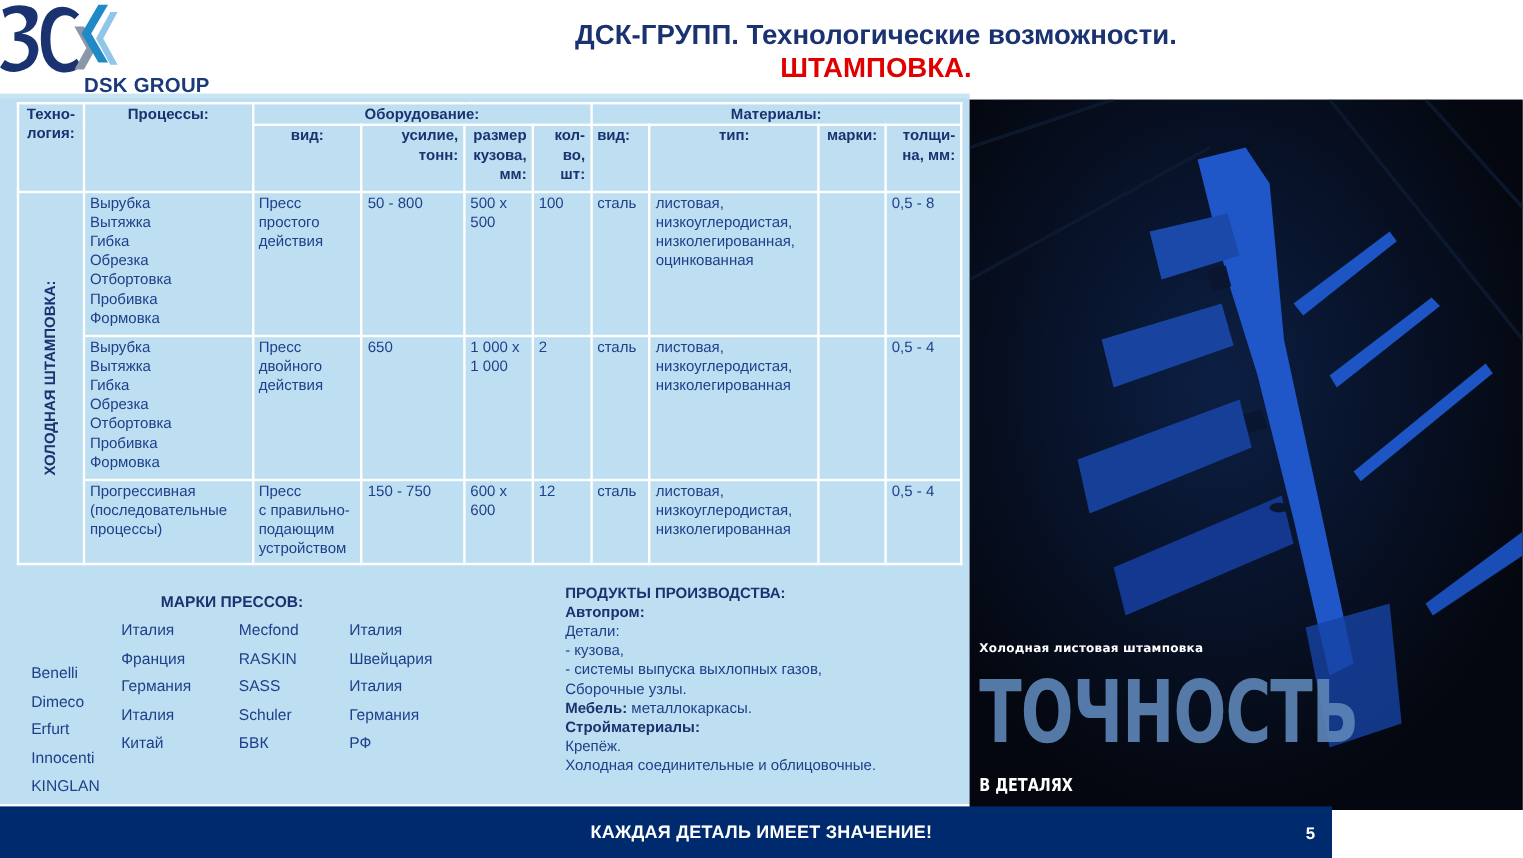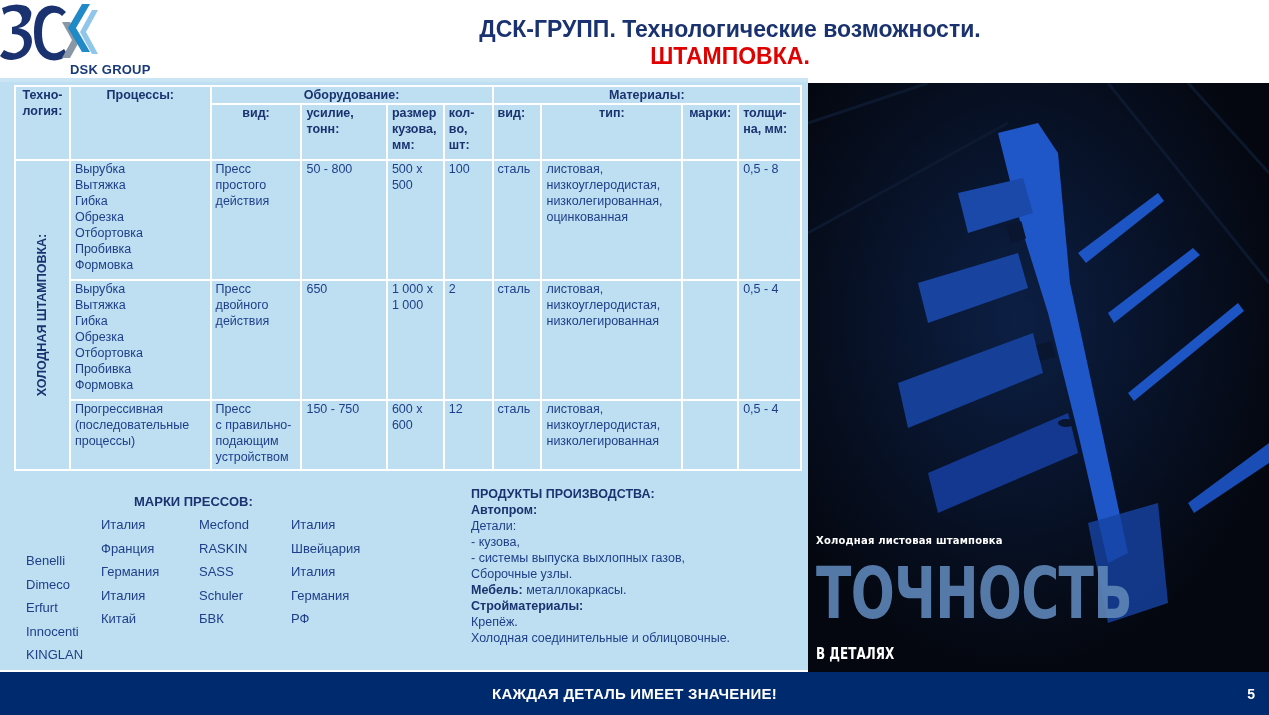--- a/index.html
+++ b/index.html
@@ -2,53 +2,53 @@
 <html><head>
 <meta charset="utf-8">
 <style>
   * { box-sizing: border-box; margin: 0; padding: 0; }
   html, body { width: 1269px; height: 715px; overflow: hidden; background: #ffffff; }
   body { font-family: "Liberation Sans", sans-serif; color: #1f3f7a; position: relative; }
 
   .header { position: absolute; left: 0; top: 0; width: 1269px; height: 80px; background: #ffffff; }
   .logo { position: absolute; left: 0; top: 0; width: 200px; height: 80px; }
   .logo svg { position: absolute; left: 0; top: 0; }
-  .logo-text { position: absolute; left: 70px; top: 62px; font-weight: bold; font-size: 13px; color: #1a3a7a; letter-spacing: 0.2px; font-family: "Liberation Sans", sans-serif; }
+  .logo-text { position: absolute; left: 70px; top: 62px; font-weight: bold; font-size: 17px; color: #1a3a7a; letter-spacing: 0.2px; font-family: "Liberation Sans", sans-serif; }
   .title { position: absolute; left: 420px; top: 16px; width: 620px; text-align: center; font-weight: bold; font-size: 23px; line-height: 27px; }
   .title .line1 { color: #1a3370; display: block; }
   .title .line2 { color: #e00000; display: block; }
 
   .content { position: absolute; left: 0; top: 80px; width: 808px; height: 590px; background: #bddff1; }
   .content-bar { position: absolute; left: 0; top: 78px; width: 808px; height: 4px; background: #c9e4f3; }
 
   table.main { position: absolute; left: 14px; top: 85px; width: 788px; border-collapse: collapse; font-size: 12.5px; color: #1f3f8a; background: #bddff1; }
   table.main td, table.main th { border: 2px solid #ffffff; vertical-align: top; padding: 0 4px; line-height: 16px; }
   table.main th { font-weight: bold; color: #1a3370; text-align: center; }
   table.main th.left { text-align: left; }
-  table.main th.right { text-align: left; border-radius: 10px; }
+  table.main th.right { text-align: right; border-radius: 10px; }
   .vertical-cell { position: relative; }
   .vertical-label { position: absolute; left: 50%; top: 50%; transform: translate(-50%, -50%) rotate(-90deg); white-space: nowrap; font-weight: bold; font-size: 12.5px; color: #1a3370; }
   .lines span { display: block; }
 
   .brands { position: absolute; left: 14px; top: 488px; width: 440px; }
   .brands-title { position: absolute; left: 120px; top: 6px; font-weight: bold; font-size: 13px; color: #1a3370; }
   .brand-row { position: absolute; left: 12px; font-size: 13px; color: #1f3f8a; height: 18px; width: 440px; }
   .brand-row span { position: absolute; top: 0; white-space: nowrap; }
   .b1 { left: 0; margin-top: 36px; } .c1 { left: 75px; } .b2 { left: 173px; } .c2 { left: 265px; }
 
   .products { position: absolute; left: 471px; top: 486px; width: 330px; font-size: 12.5px; line-height: 16px; color: #1f3f8a; }
   .products .bold { font-weight: bold; color: #1a3370; }
 
   .photo { position: absolute; left: 808px; top: 83px; width: 461px; height: 592px; overflow: hidden; background: #060a14; }
   .photo svg { position: absolute; left: 0; top: 0; }
   .photo-sub { position: absolute; left: 8px; top: 452px; color: #ffffff; font-weight: bold; font-size: 10px; font-family: "DejaVu Sans", sans-serif; letter-spacing: 0.2px; }
   .photo-big { position: absolute; left: 8px; top: 470px; color: #5e86b8; font-weight: bold; font-size: 72px; line-height: 80px; font-family: "DejaVu Sans", sans-serif; transform: scaleX(0.72); transform-origin: left top; letter-spacing: -1px; opacity: 0.9; }
   .photo-foot { position: absolute; left: 8px; top: 562px; color: #ffffff; font-weight: bold; font-size: 15px; font-family: "DejaVu Sans", sans-serif; transform: scaleX(0.8); transform-origin: left top; }
 
-  .footer { position: absolute; left: 0; top: 672px; width: 1269px; height: 43px; background: #002a6e; }
+  .footer { position: absolute; left: 0; top: 672px; width: 1110px; height: 43px; background: #002a6e; }
   .footer-slogan { position: absolute; left: 0; width: 1269px; top: 13px; text-align: center; font-weight: bold; font-size: 15px; color: #ffffff; letter-spacing: 0.2px; }
   .footer-page { position: absolute; right: 14px; top: 14px; font-weight: bold; font-size: 14px; color: #ffffff; }
 </style>
 </head>
 <body>
 
 <div class="header">
   <div class="logo">
     <svg width="120" height="70" viewBox="0 0 120 70">
 

